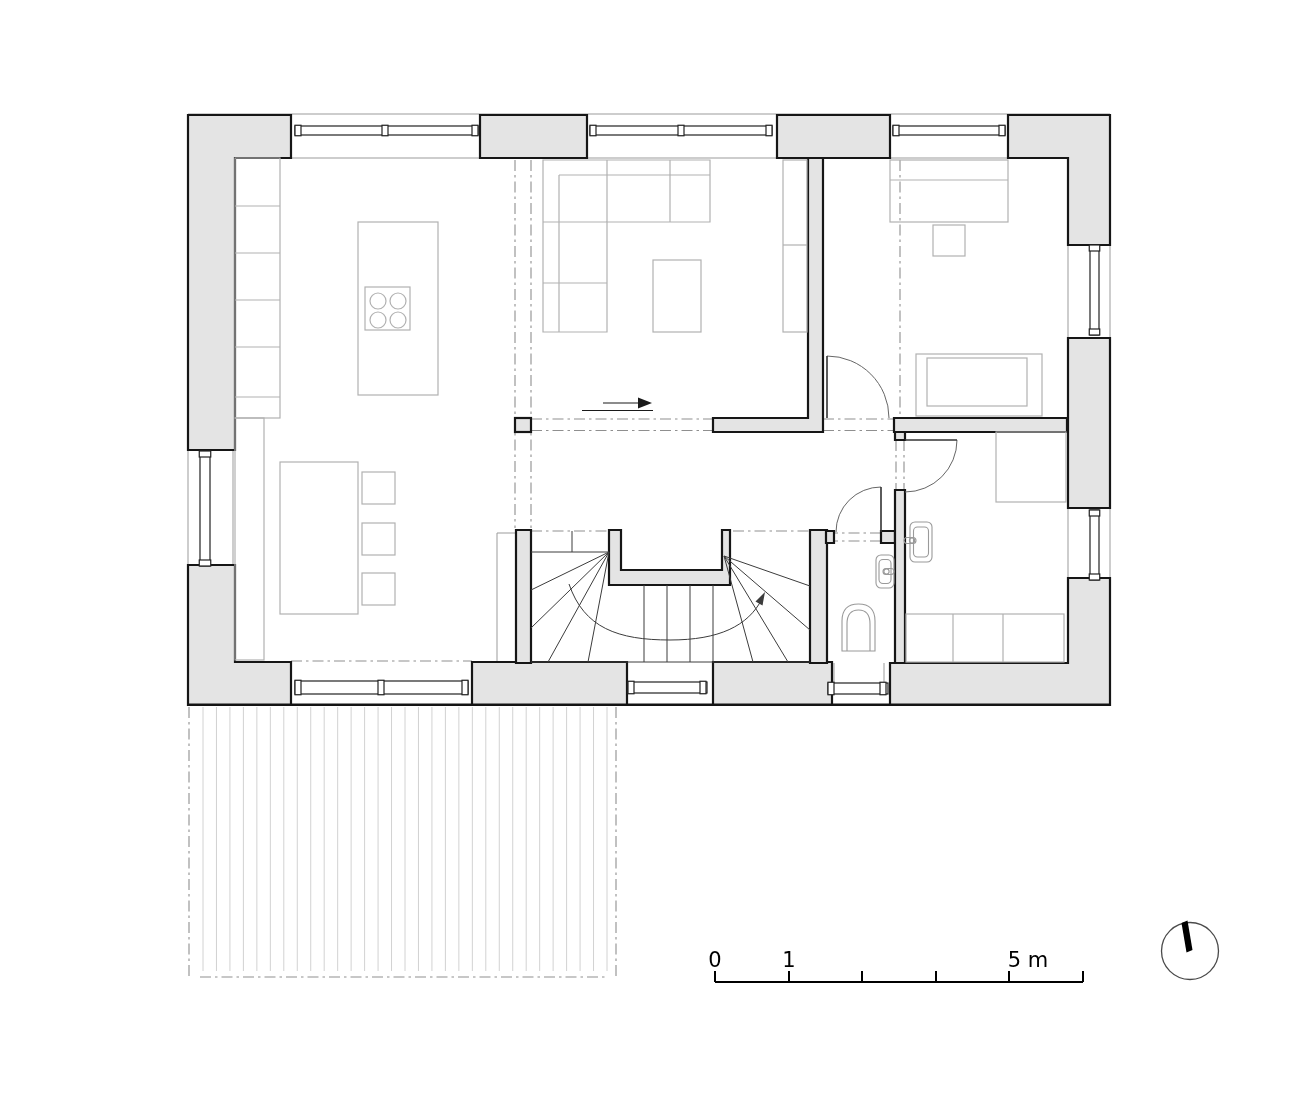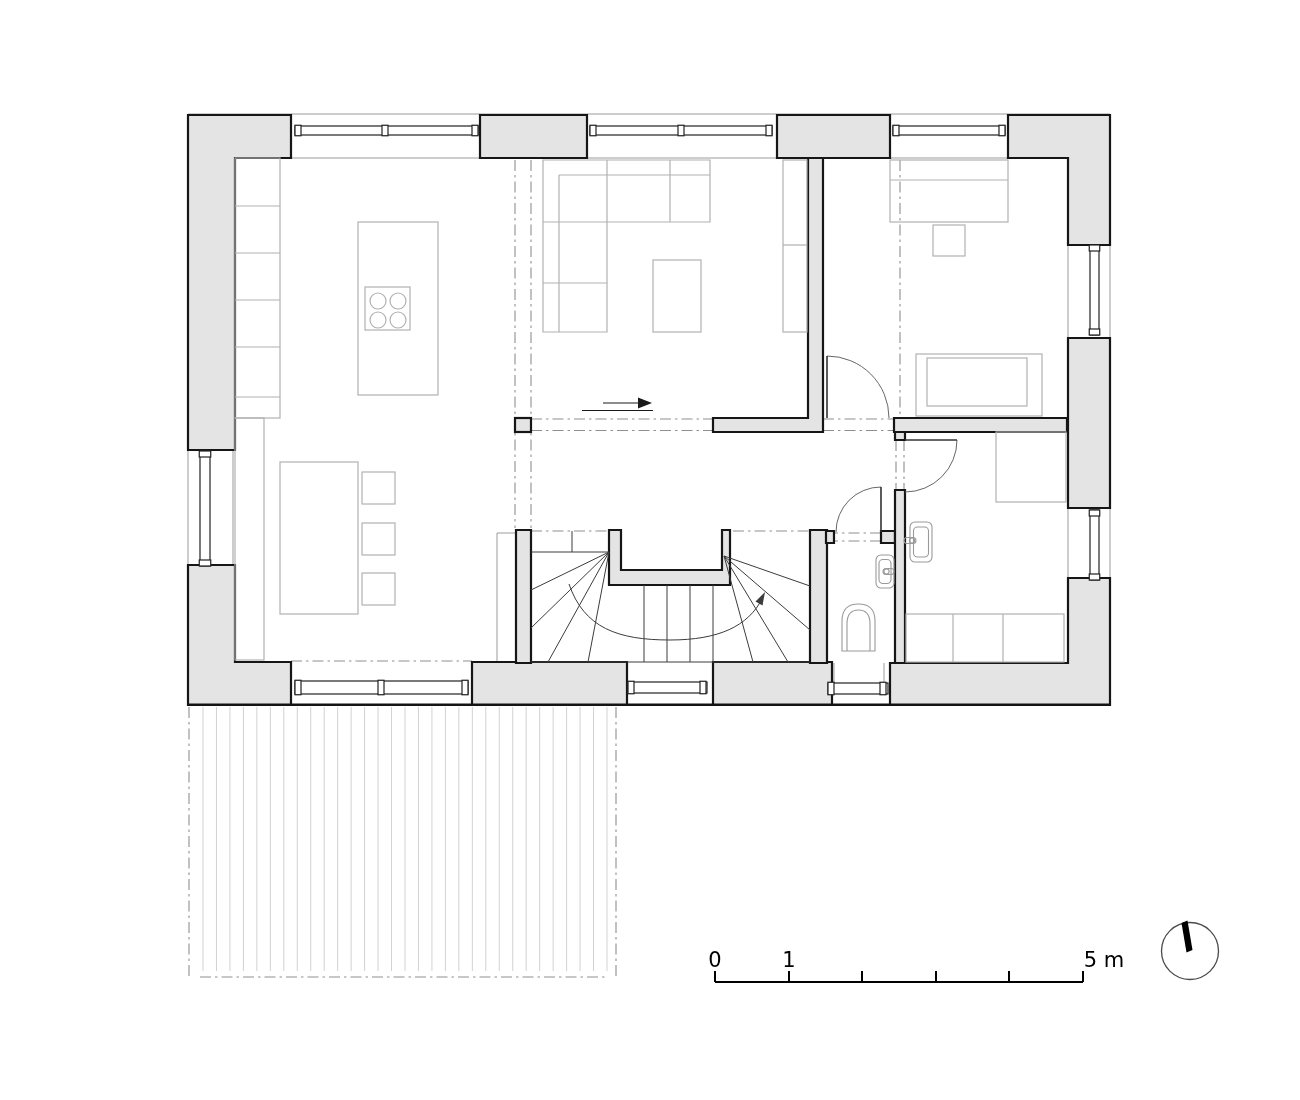--- a/index.html
+++ b/index.html
@@ -247,14 +247,14 @@
         <line x1="1009" y1="982" x2="1009" y2="971" class="sbar"></line>
         <line x1="1083" y1="982" x2="1083" y2="971" class="sbar"></line>
       </g>
       <g>
         <circle cx="1190" cy="951" r="28.5" class="ncirc"></circle>
         <polygon points="1181.5,923 1187.5,920.5 1192.5,950 1186.5,952.5" class="fillblack"></polygon>
       </g>
     </svg>
   <span class="slabel" style="left: 715px; top: 948px;">0</span>
   <span class="slabel" style="left: 789px; top: 948px;">1</span>
-  <span class="slabel" style="left: 1104px; top: 948px; text-align: center;">5 m</span>
+  <span class="slabel" style="left: 1028px; top: 948px; text-align: center;">5 m</span>
 </div>
 
 </body></html>

